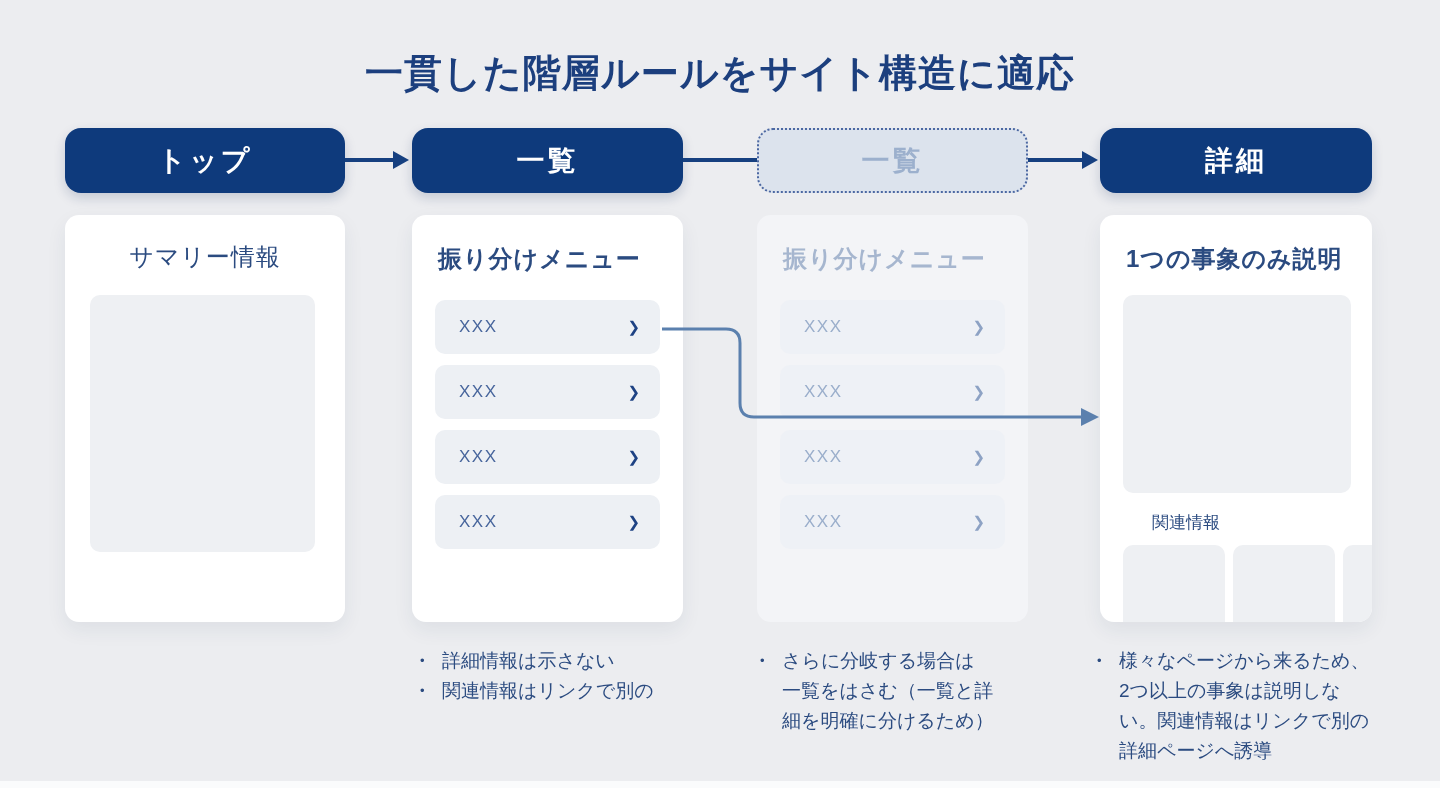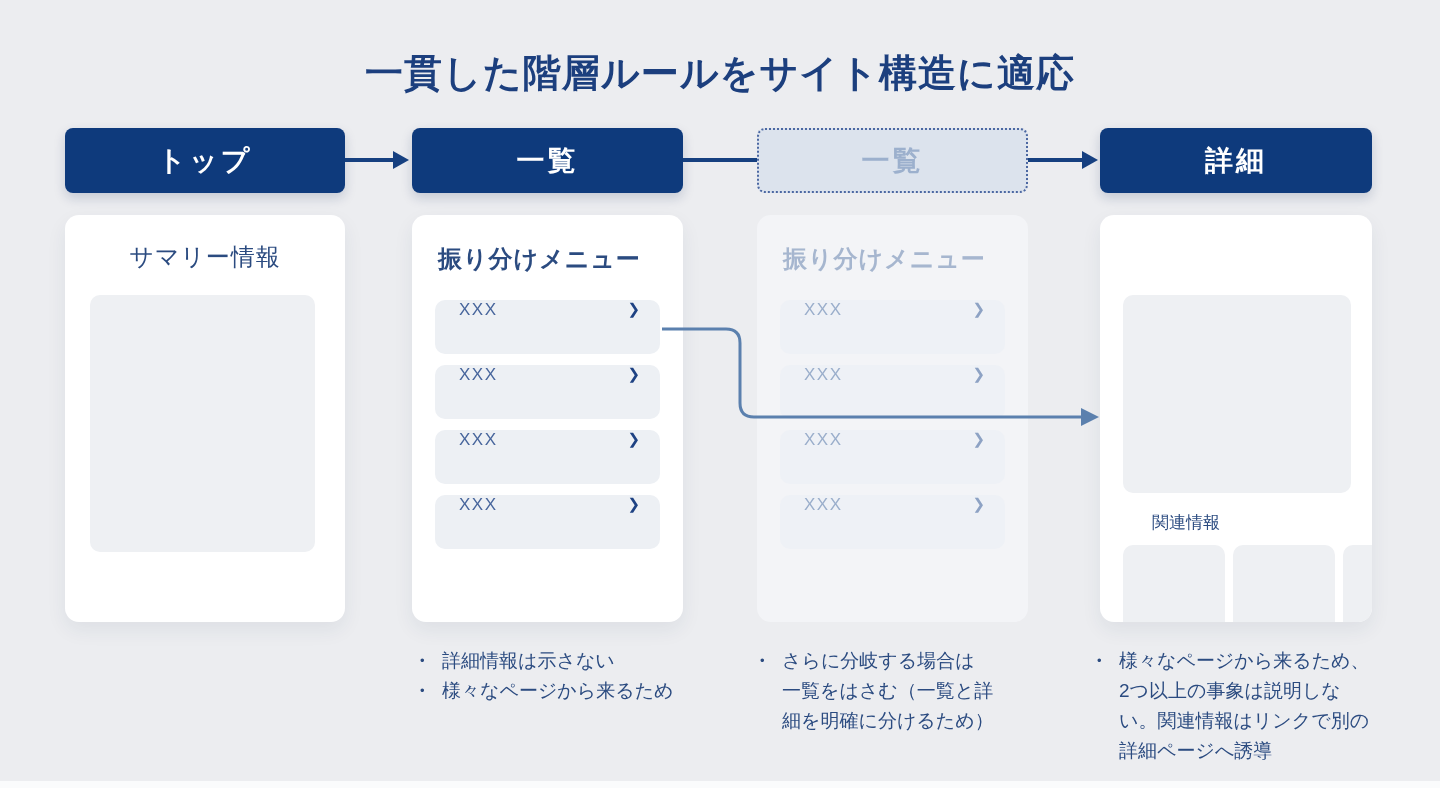--- a/index.html
+++ b/index.html
@@ -11,21 +11,21 @@
   .page-title {
     position:absolute; top:48px; left:0; width:100%; margin:0;
     text-align:center; font-size:38px; font-weight:bold;
     color:#1c3f7e; letter-spacing:1px;
   }
 
   
   .step {
     position:absolute; top:128px; height:65px; box-sizing:border-box;
     display:flex; align-items:center; justify-content:center;
-    border-radius:8px; font-size:28px; font-weight:bold; letter-spacing:3px;
+    border-radius:16px; font-size:28px; font-weight:bold; letter-spacing:3px;
   }
   .step-solid { background:#0e3a7c; color:#ffffff; box-shadow:0 5px 12px rgba(18,40,90,.18); }
   .step-ghost { background:#dce3ed; color:#9cb0cd; border:2px dotted #4c68a2; }
   .c1 { left:65px;   width:280px; }
   .c2 { left:412px;  width:271px; }
   .c3 { left:757px;  width:271px; }
   .c4 { left:1100px; width:272px; }
 
   
   .h-arrow { position:absolute; top:158px; height:4px; background:#164080; }
@@ -58,21 +58,21 @@
   .placeholder { position:absolute; background:#eef0f3; border-radius:10px; }
   .ph-summary { left:25px; top:80px; width:225px; height:257px; }
   .ph-detail  { left:23px; top:80px; width:228px; height:198px; }
 
   .menu-list {
     position:absolute; left:23px; top:85px; width:225px;
     display:flex; flex-direction:column; gap:11px;
   }
   .menu-item {
     height:54px; box-sizing:border-box; background:#edf0f4; border-radius:10px;
-    display:flex; justify-content:space-between;
+    display:flex; align-items:center; justify-content:space-between;
     padding:0 20px 0 24px; font-size:17px; letter-spacing:1.5px; color:#47659c;
   }
   .menu-item .chev { font-size:15px; font-weight:bold; color:#1e4283; letter-spacing:0; }
   .ghost .menu-item { background:#eef1f6; color:#9aaecb; }
   .ghost .menu-item .chev { color:#8da2c4; }
 
   .related-label { position:absolute; left:24px; top:296px; font-size:17px; color:#2b4b80;padding-left:28px; }
   .related-row { position:absolute; left:23px; top:330px; display:flex; gap:8px; }
   .related-box { flex:none; width:102px; height:95px; background:#eef0f3; border-radius:10px; }
 
@@ -149,20 +149,21 @@
         <span class="chev">❯</span>
       </div>
       <div class="menu-item">
         <span>XXX</span>
         <span class="chev">❯</span>
       </div>
     </div>
   </div>
 
   <div class="card c4">
+    <p class="card-title-left">1つの事象のみ説明</p>
     <div class="placeholder ph-detail"></div>
     <div class="related-label">関連情報</div>
     <div class="related-row">
       <div class="related-box"></div>
       <div class="related-box"></div>
       <div class="related-box"></div>
     </div>
   </div>
 
   <svg class="connector" width="1440" height="788" viewBox="0 0 1440 788">
@@ -170,21 +171,21 @@
     <path d="M1081 408 L1099 417 L1081 426 Z" fill="#5b80ae"></path>
   </svg>
 
   <div class="notes n2">
     <div class="note-row">
       <span class="marker">•</span>
       <span class="note-text">詳細情報は示さない</span>
     </div>
     <div class="note-row">
       <span class="marker">•</span>
-      <span class="note-text">様々なページから来るため</span>
+      <span class="note-text">関連情報はリンクで別の</span>
     </div>
   </div>
 
   <div class="notes n3">
     <div class="note-row">
       <span class="marker">•</span>
       <span class="note-text">さらに分岐する場合は
 一覧をはさむ（一覧と詳
 細を明確に分けるため）</span>
     </div>

